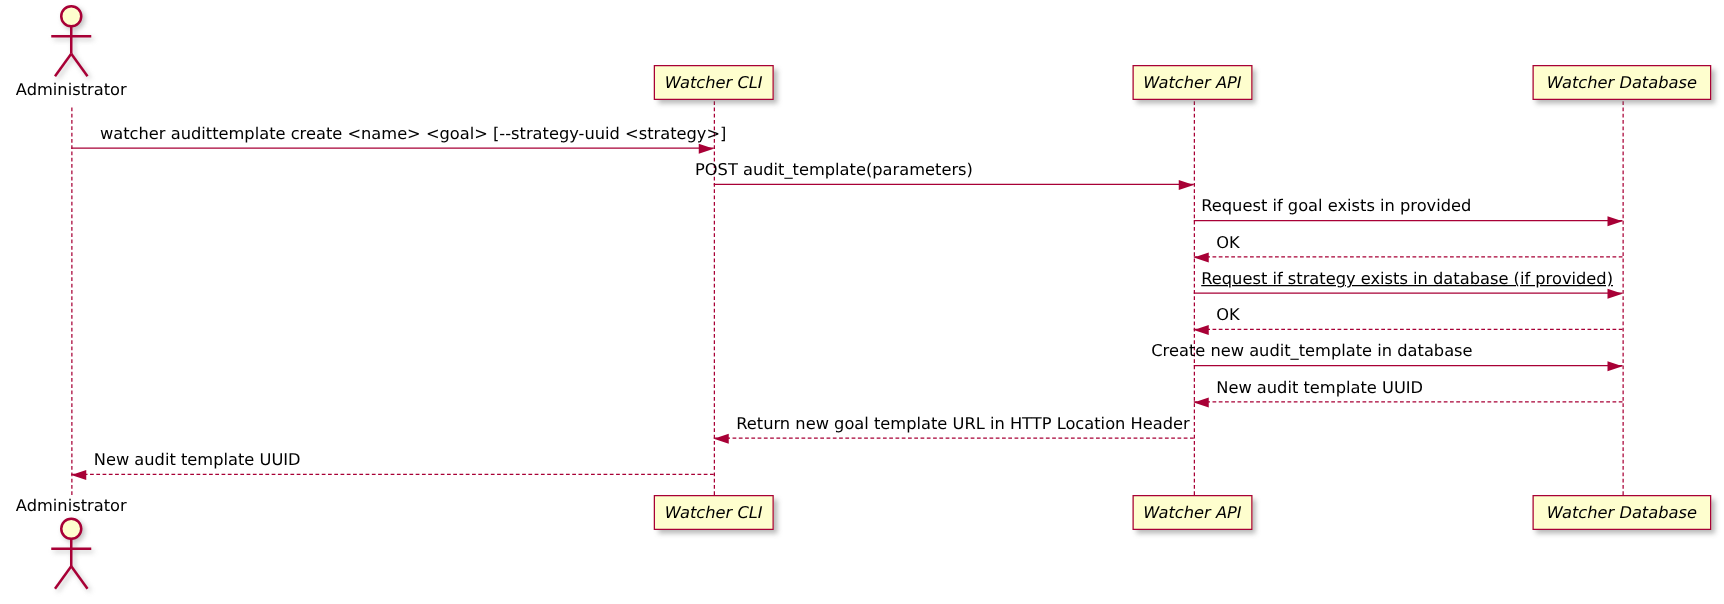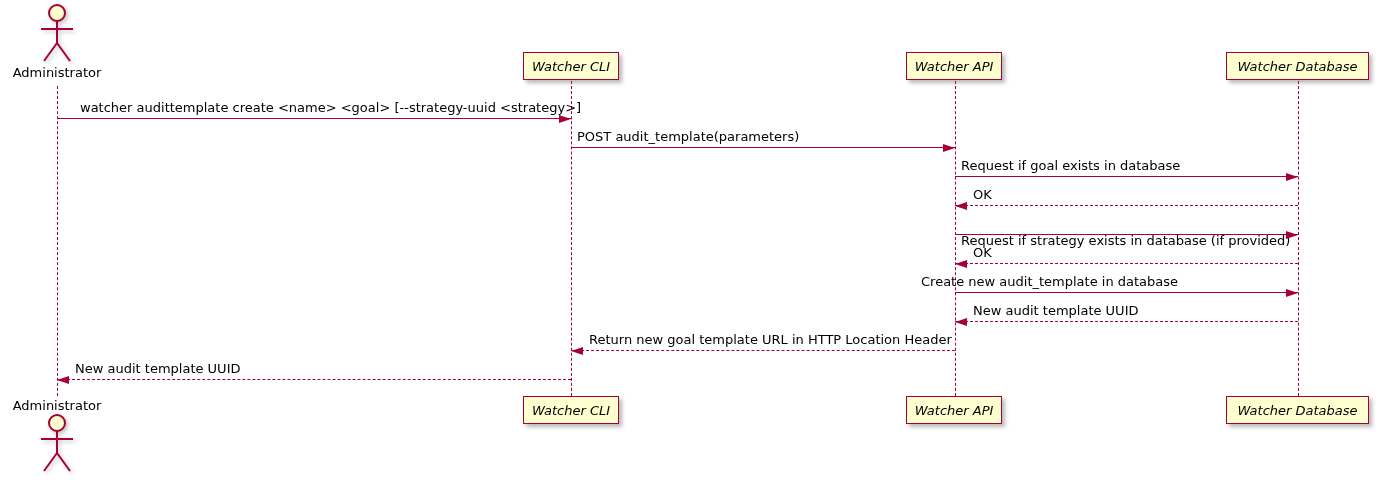--- a/index.html
+++ b/index.html
@@ -82,30 +82,30 @@
     <span>Watcher API</span>
   </div>
   <div class="pbox" style="left:1226px; top:396px; width:141px;">
     <span>Watcher Database</span>
   </div>
 
   <div id="messages">
       <div class="msg-label" style="left: 63px; top: 101px; margin-left: 17px;">watcher audittemplate create &lt;name&gt; &lt;goal&gt; [--strategy-uuid &lt;strategy&gt;]</div>
       <div class="msg-line solid" style="left: 57px; width: 514px; top: 118px;"></div>
       <div class="arrow-head right" style="top: 114.5px; left: 559px;"></div>
-      <div class="msg-label" style="left: 577px; top: 130px;">POST audit_template(parameters)</div>
+      <div class="msg-label" style="left: 556px; top: 130px;">POST audit_template(parameters)</div>
       <div class="msg-line solid" style="left: 571px; width: 384px; top: 147px;"></div>
       <div class="arrow-head right" style="top: 143.5px; left: 943px;"></div>
-      <div class="msg-label" style="left: 961px; top: 159px;">Request if goal exists in database</div>
+      <div class="msg-label" style="left: 961px; top: 159px;">Request if goal exists in provided</div>
       <div class="msg-line solid" style="left: 955px; width: 343px; top: 176px;"></div>
       <div class="arrow-head right" style="top: 172.5px; left: 1286px;"></div>
       <div class="msg-label" style="left: 973px; top: 188px;">OK</div>
       <div class="msg-line dashed" style="left: 955px; width: 343px; top: 205px;"></div>
       <div class="arrow-head left" style="top: 201.5px; left: 955px;"></div>
-      <div class="msg-label" style="left: 961px; top: 234px;">Request if strategy exists in database (if provided)</div>
+      <div class="msg-label" style="left: 961px; top: 217px; text-decoration: underline;">Request if strategy exists in database (if provided)</div>
       <div class="msg-line solid" style="left: 955px; width: 343px; top: 234px;"></div>
       <div class="arrow-head right" style="top: 230.5px; left: 1286px;"></div>
       <div class="msg-label" style="left: 973px; top: 246px;">OK</div>
       <div class="msg-line dashed" style="left: 955px; width: 343px; top: 263px;"></div>
       <div class="arrow-head left" style="top: 259.5px; left: 955px;"></div>
       <div class="msg-label" style="left: 921px; top: 275px;">Create new audit_template in database</div>
       <div class="msg-line solid" style="left: 955px; width: 343px; top: 292px;"></div>
       <div class="arrow-head right" style="top: 288.5px; left: 1286px;"></div>
       <div class="msg-label" style="left: 973px; top: 304px;">New audit template UUID</div>
       <div class="msg-line dashed" style="left: 955px; width: 343px; top: 321px;"></div>

